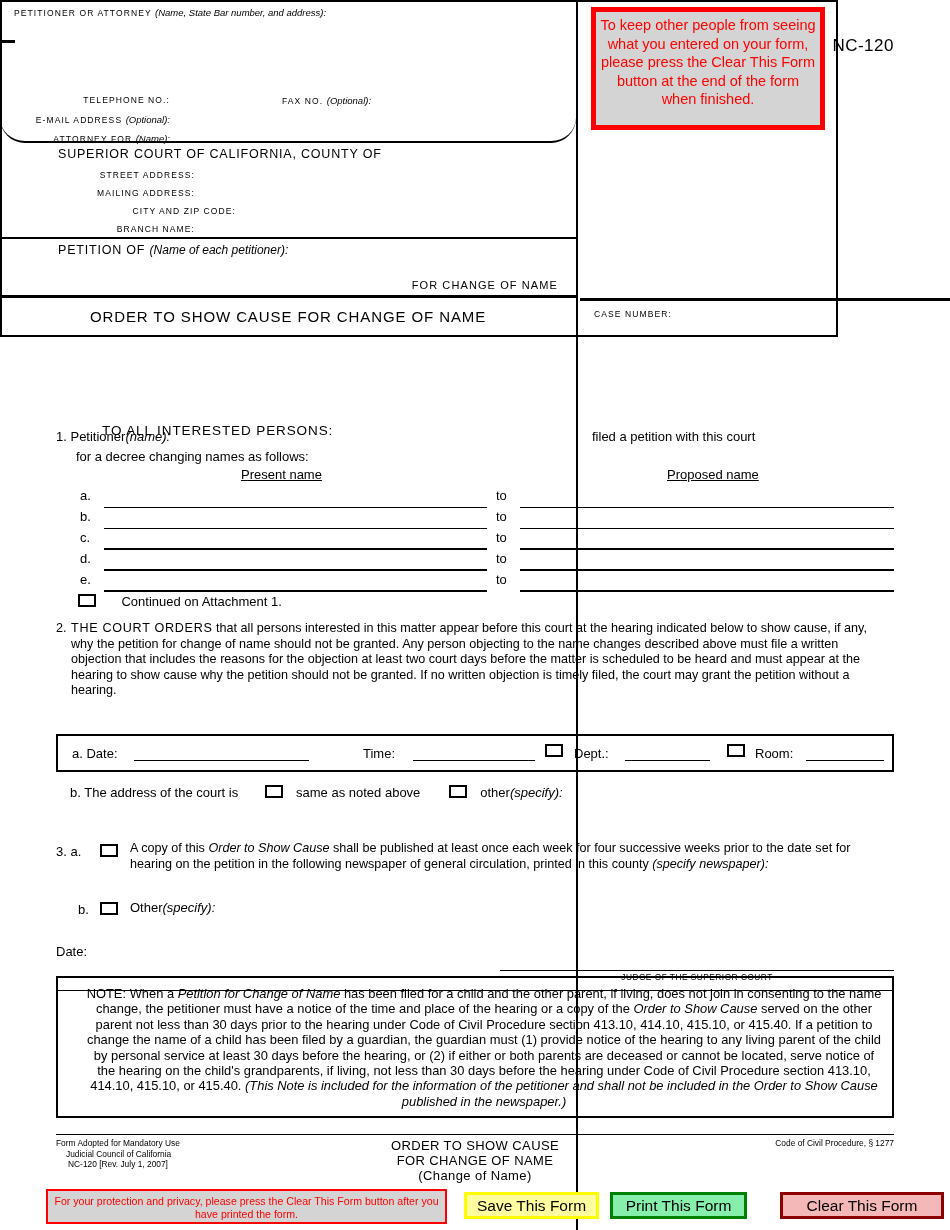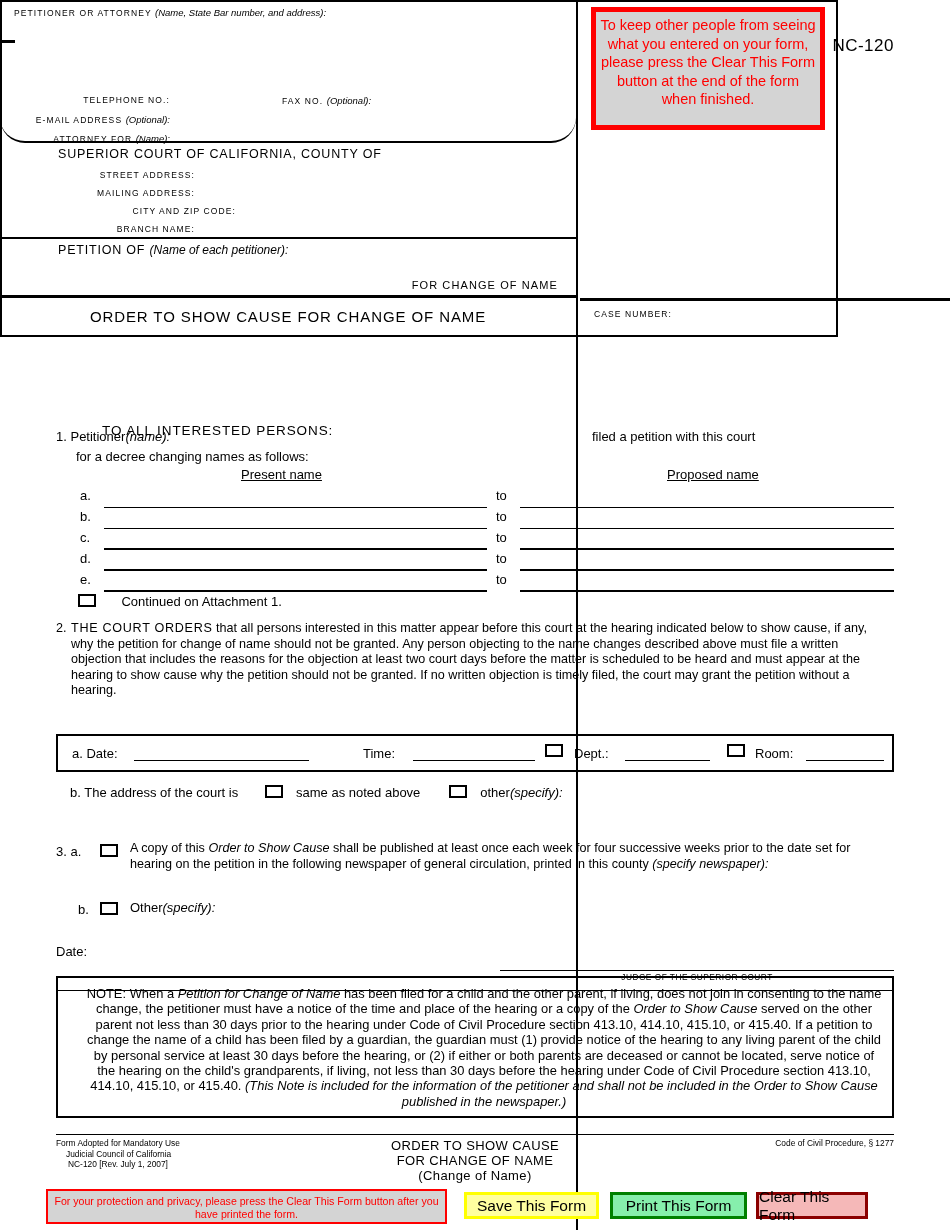--- a/index.html
+++ b/index.html
@@ -124,21 +124,21 @@
     padding-top:4px;
   }
   .btn{
     position:absolute;top:6px;height:27px;
     box-sizing:border-box;font-size:15.5px;
     display:flex;align-items:center;justify-content:center;
     cursor:pointer;
   }
   #save-this-form{left:464px;width:135px;background:#ffffa0;border:3px solid #ffff00;}
   #print-this-form{left:610px;width:137px;background:#86efac;border:3px solid #008000;}
-  #clear-this-form{left:756px;width:112px;background:#f5b8b8;border:3px solid #8b0000;}
+  #clear-this-form{left:780px;width:164px;background:#f5b8b8;border:3px solid #8b0000;}
 </style>
 </head>
 <body>
 
 <div class="page">
 
   <div class="abs" id="form-number">NC-120</div>
 
   <div id="caption">
 

